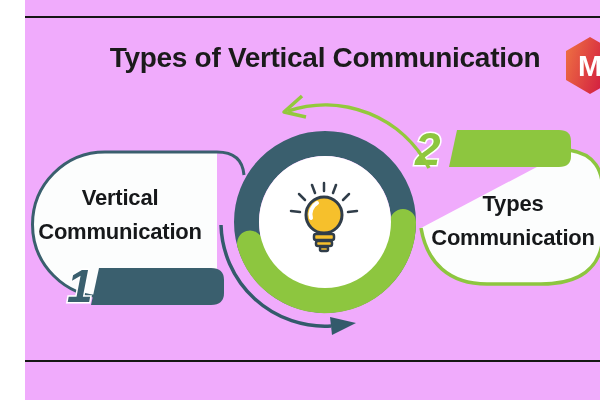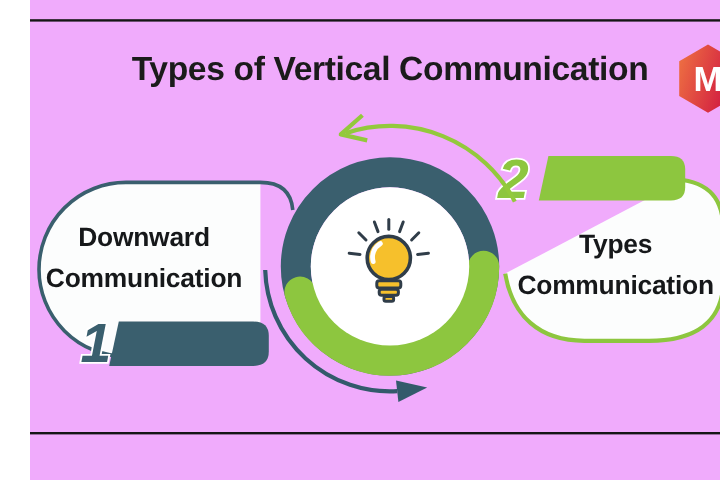--- a/index.html
+++ b/index.html
@@ -86,16 +86,16 @@
       <path d="M 196 225 A 104 104 0 0 0 306 326" fill="none" stroke="#335a6b" stroke-width="3.5"></path>
       <polygon points="305,317 307,335 331,323" fill="#335a6b"></polygon>
     </g>
 
     <g>
       <path d="M 404 168 A 117 117 0 0 0 263 111" fill="none" stroke="#93c93c" stroke-width="3.5"></path>
       <polyline points="281,117 259,112 277,96" fill="none" stroke="#93c93c" stroke-width="3.5" stroke-linejoin="round"></polyline>
     </g>
   </svg>
 
-  <div id="label-downward" class="side-label">Downward Communication</div>
+  <div id="label-downward" class="side-label">Vertical Communication</div>
   <div id="label-upward" class="side-label">Types Communication</div>
 
 </div>
 
 </body></html>

